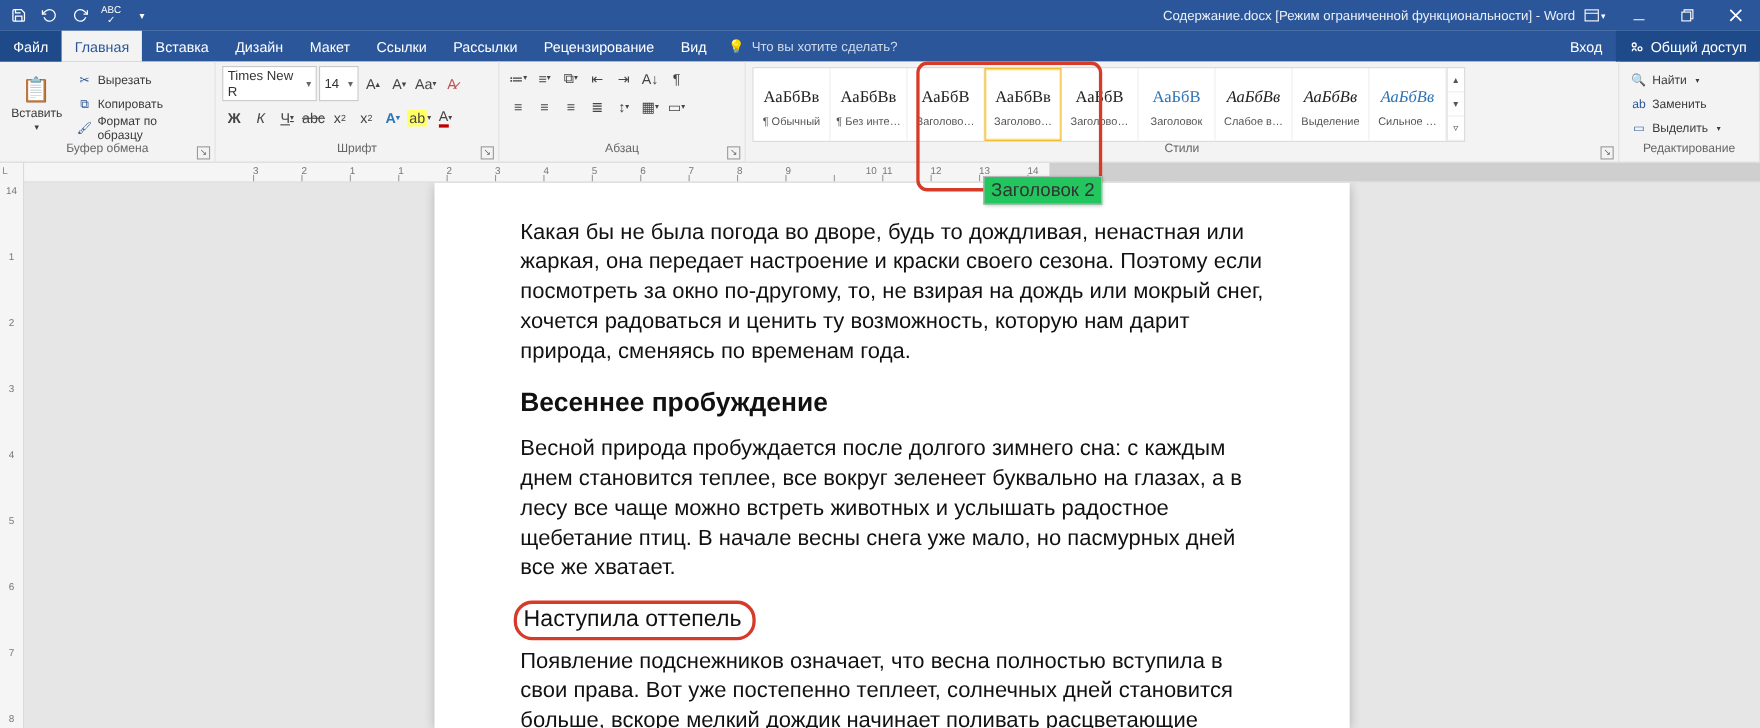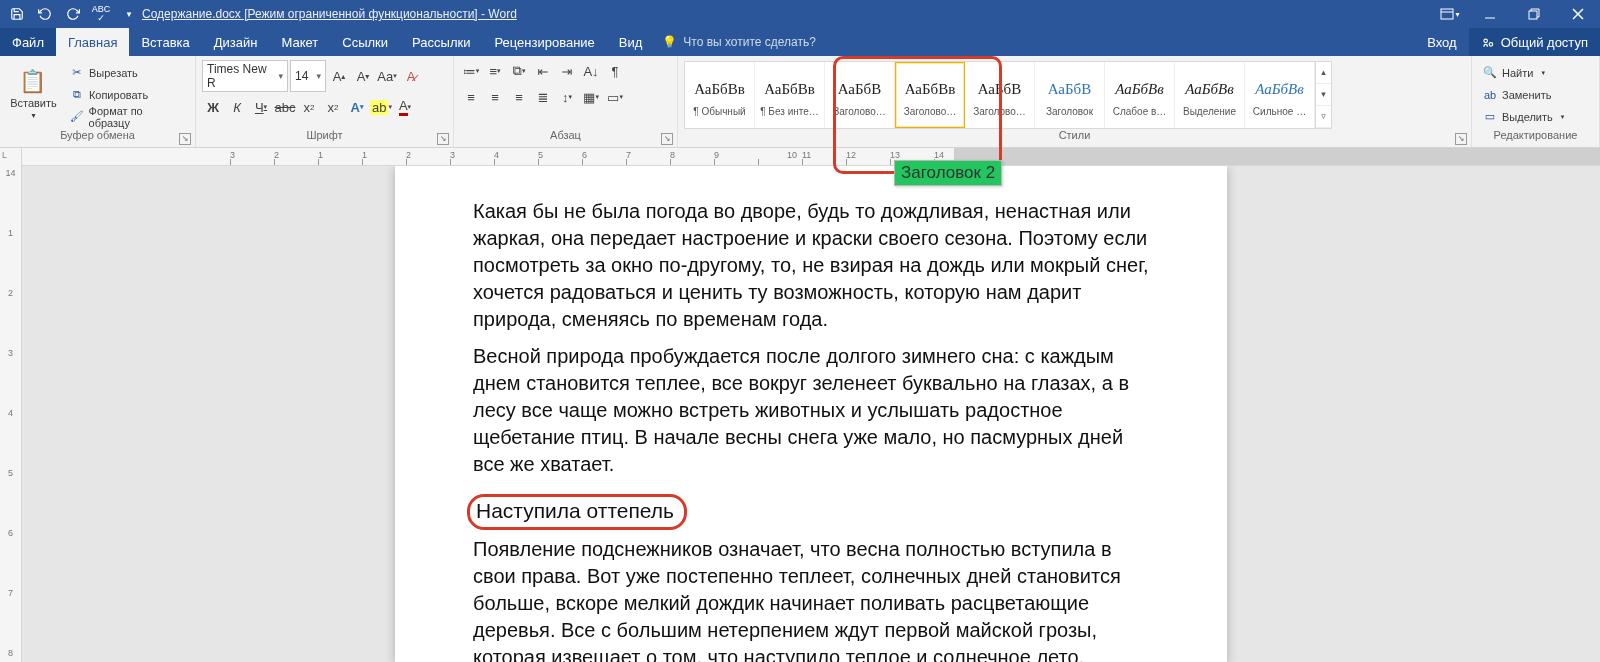--- a/index.html
+++ b/index.html
@@ -2,21 +2,21 @@
 <html><head>
 <meta charset="utf-8">
 <style>
   * { box-sizing: border-box; margin: 0; padding: 0; font-family: "Segoe UI", Tahoma, sans-serif; }
   body { background: #e6e6e6; width: 1600px; height: 662px; overflow: hidden; position: relative; }
 
   
   .titlebar { background: #2b579a; height: 28px; display: flex; align-items: center; color: #fff; font-size: 12px; }
   .qat { display: flex; align-items: center; gap: 2px; padding-left: 4px; }
   .qat .qbtn { width: 26px; height: 24px; display: flex; align-items: center; justify-content: center; color: #fff; }
-  .titlebar .title { flex: 1; text-align: left; opacity: .9; text-decoration: underline; }
+  .titlebar .title { flex: 1; text-align: right; opacity: .9; }
   .wincontrols { display: flex; align-items: center; }
   .wincontrols .wbtn { width: 44px; height: 28px; display: flex; align-items: center; justify-content: center; color: #fff; font-size: 14px; }
   .wincontrols .wbtn.ribbon-toggle { width:36px; }
 
   
   .tabsrow { background: #2b579a; height: 28px; display: flex; align-items: stretch; color: #fff; font-size: 13px; }
   .tab { padding: 0 12px; display: flex; align-items: center; cursor: default; }
   .tab.active { background: #f3f3f3; color: #2b579a; }
   .tellme { display: flex; align-items: center; gap: 6px; color: #cfd9ea; margin-left: 8px; font-size: 12px; }
   .tabsrow .spacer { flex: 1; }
@@ -380,20 +380,21 @@
         <div class="ht" style="left: 1000px;">16</div>
         <div style="position: absolute; left: 1000px; bottom: 0px; width: 1px; height: 6px; background: rgb(153, 153, 153);"></div>
         <div class="ht" style="left: 1044px;">17</div>
         <div style="position: absolute; left: 1044px; bottom: 0px; width: 1px; height: 6px; background: rgb(153, 153, 153);"></div>
         <div class="dark" style="left: 932px; right: 0px;"></div>
       </div>
   </div>
   <div class="page-scroll">
     <div class="page">
       <p>Какая бы не была погода во дворе, будь то дождливая, ненастная или жаркая, она передает настроение и краски своего сезона. Поэтому если посмотреть за окно по-другому, то, не взирая на дождь или мокрый снег, хочется радоваться и ценить ту возможность, которую нам дарит природа, сменяясь по временам года.</p>
+      <h2 class="docH1">Весеннее пробуждение</h2>
       <p>Весной природа пробуждается после долгого зимнего сна: с каждым днем становится теплее, все вокруг зеленеет буквально на глазах, а в лесу все чаще можно встреть животных и услышать радостное щебетание птиц. В начале весны снега уже мало, но пасмурных дней все же хватает.</p>
       <div class="h2wrap">
         <div class="docH2">Наступила оттепель</div>
       </div>
       <p>Появление подснежников означает, что весна полностью вступила в свои права. Вот уже постепенно теплеет, солнечных дней становится больше, вскоре мелкий дождик начинает поливать расцветающие деревья. Все с большим нетерпением ждут первой майской грозы, которая извещает о том, что наступило теплое и солнечное лето.</p>
     </div>
   </div>
 </div>
 
 <div class="annot-rect" style="left:833px;top:56px;width:169px;height:118px;"></div>

